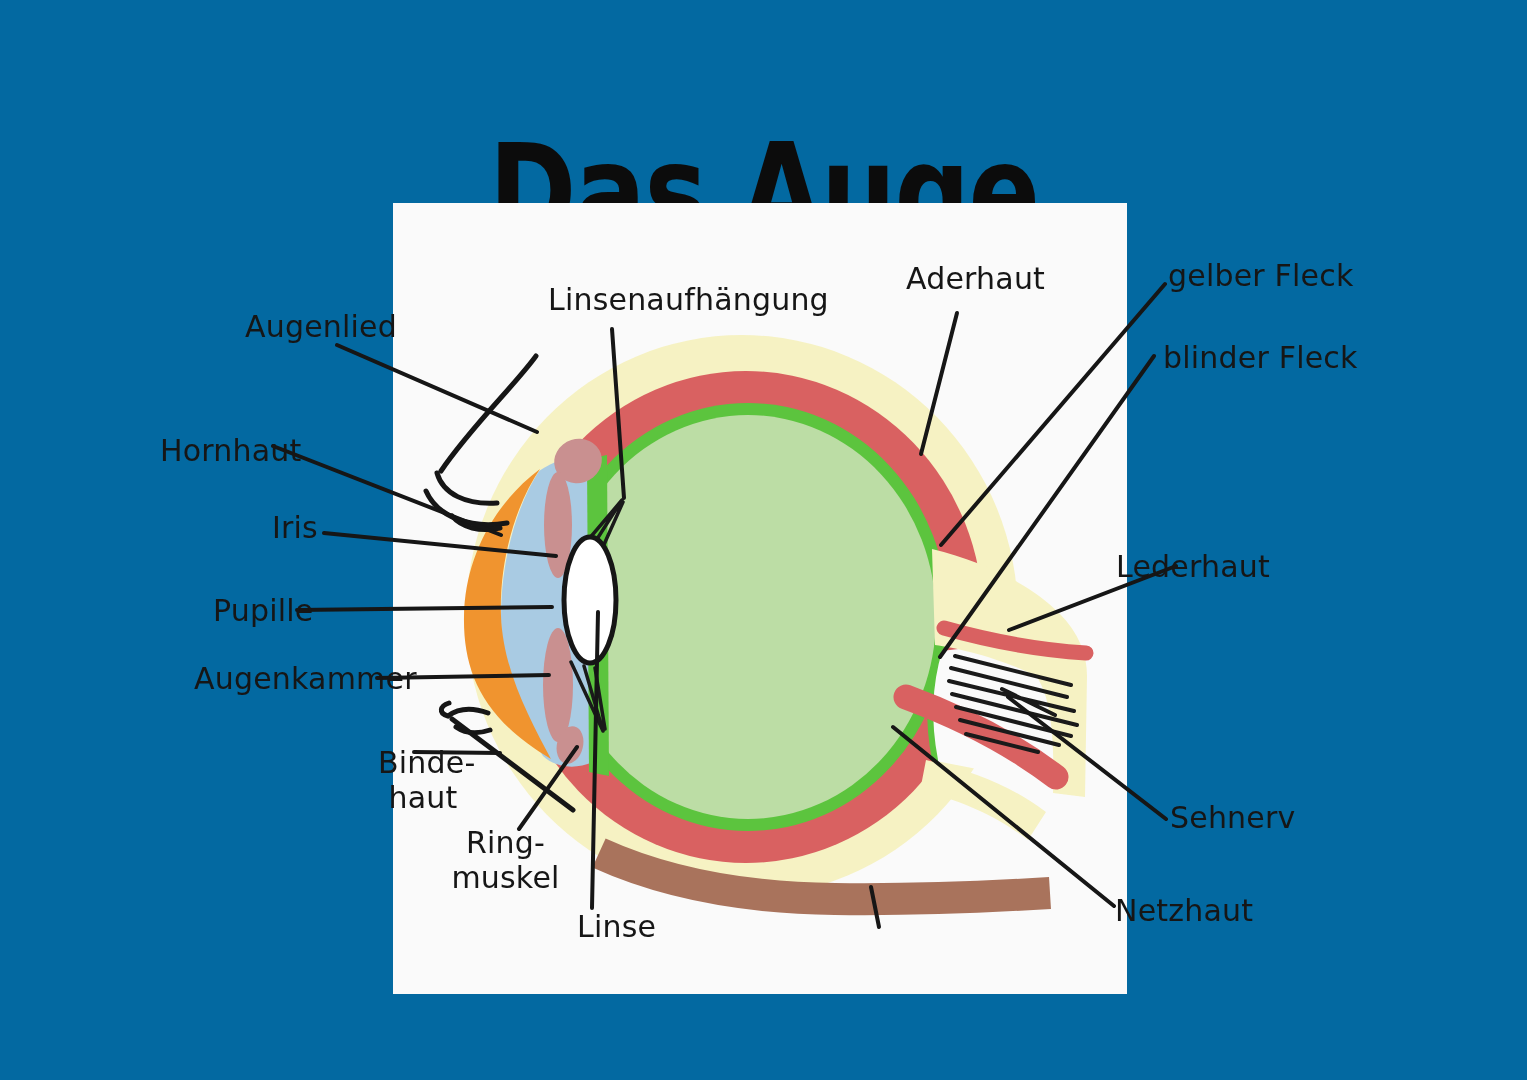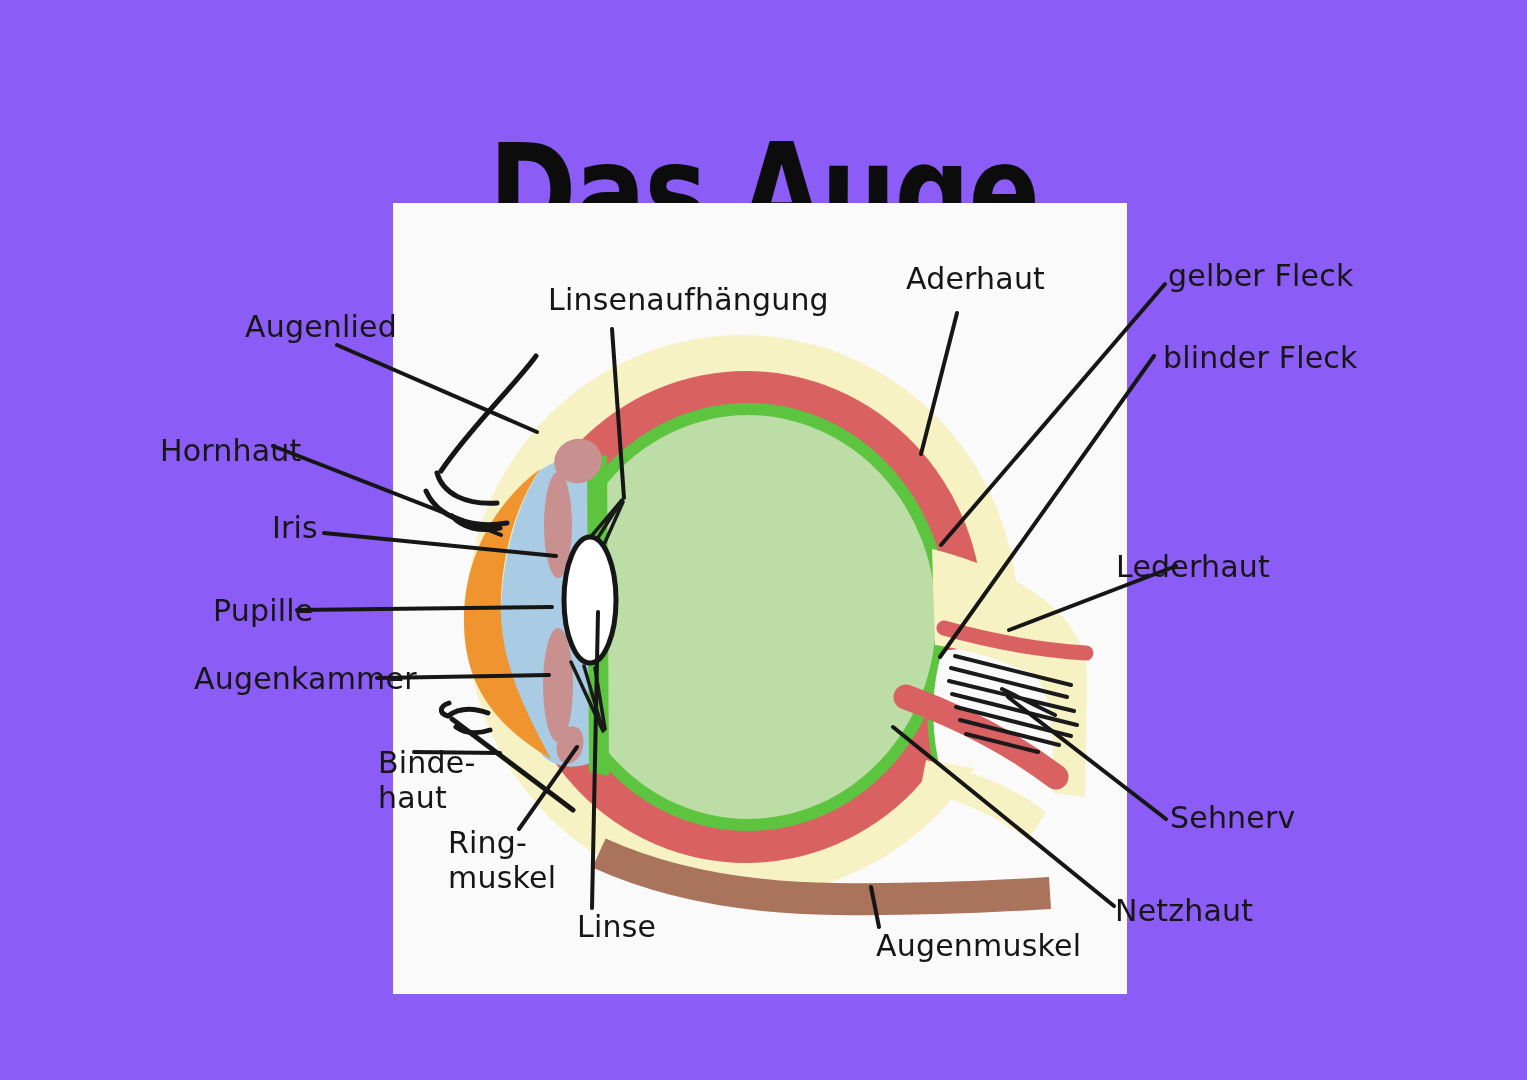--- a/index.html
+++ b/index.html
@@ -1,24 +1,24 @@
 <!DOCTYPE html>
 <html><head>
 <meta charset="utf-8">
 <style>
   html,body{margin:0;padding:0;background:#ffffff;}
   body{width:1527px;height:1080px;font-family:"DejaVu Sans",sans-serif;}
-  .stage{position:relative;width:1527px;height:1080px;overflow:hidden;background:#8b5cf6;}
+  .stage{position:relative;width:1527px;height:1080px;overflow:hidden;background:#0369a1;}
   .title{position:absolute;top:38px;left:0;width:100%;text-align:center;
          font-size:132px;font-weight:bold;letter-spacing:-2px;line-height:1;color:#0c0c0c;}
   .title .squeeze{display:inline-block;transform:scaleX(.8);transform-origin:center;}
   svg.draw{position:absolute;left:0;top:0;width:1527px;height:1080px;}
   .lbl{position:absolute;font-size:30px;color:#161616;line-height:1.15;
        white-space:pre-line;letter-spacing:.2px;}
-  .lbl.center{}
+  .lbl.center{text-align:center;}
   .lbl.glas{font-size:37px;}
 </style>
 </head>
 <body>
 
 <div class="stage">
 
   <h1 class="title"><span class="squeeze">Das Auge</span></h1>
 
   <svg class="draw" viewBox="0 0 1527 1080">
@@ -95,15 +95,14 @@
   <div class="lbl center" style="left:448px;top:826px;width:115px">Ring-
 muskel</div>
   <div class="lbl" style="left:577px;top:910px">Linse</div>
   <div class="lbl" style="left:548px;top:283px">Linsenaufhängung</div>
   <div class="lbl" style="left:906px;top:262px">Aderhaut</div>
   <div class="lbl" style="left:1168px;top:259px">gelber Fleck</div>
   <div class="lbl" style="left:1163px;top:341px">blinder Fleck</div>
   <div class="lbl" style="left:1116px;top:550px">Lederhaut</div>
   <div class="lbl" style="left:1170px;top:801px">Sehnerv</div>
   <div class="lbl" style="left:1115px;top:894px">Netzhaut</div>
-  <div class="lbl" style="left:876px;top:929px">Augenmuskel</div>
 
 </div>
 
 </body></html>

